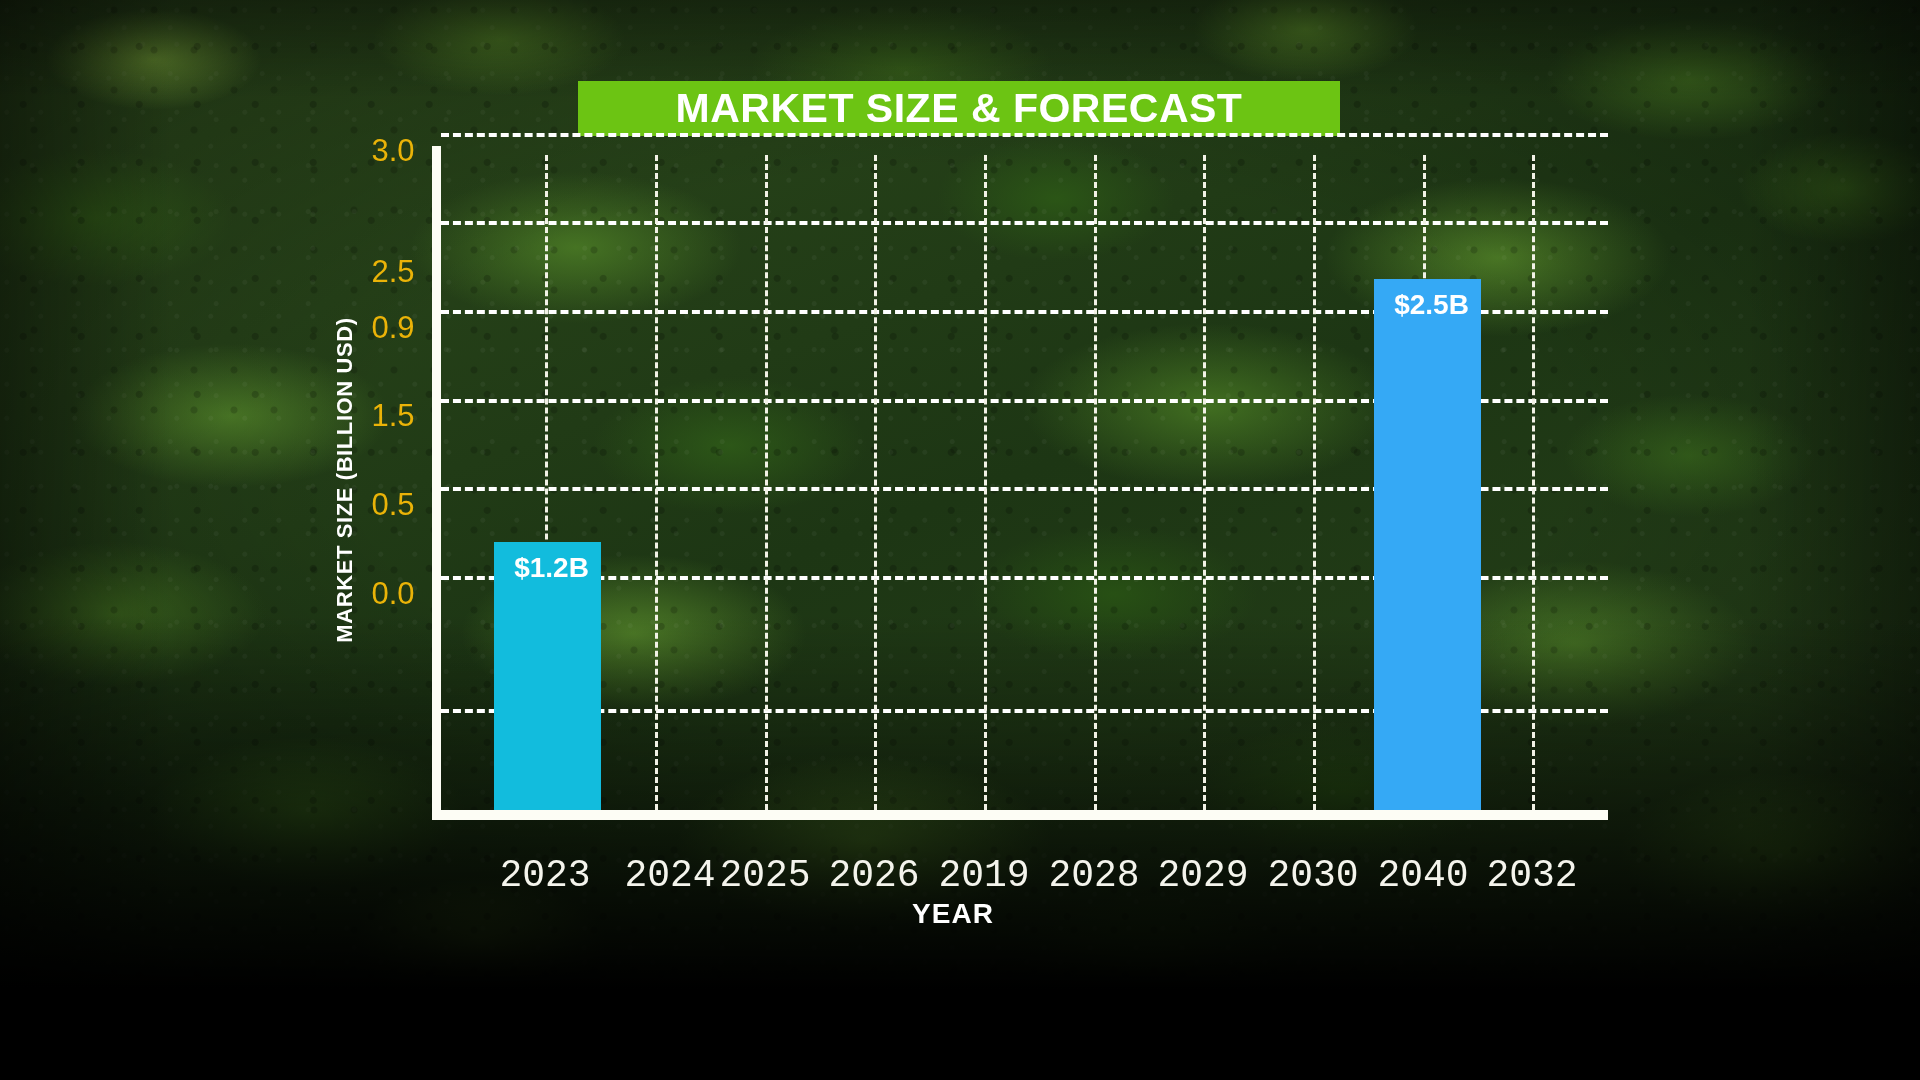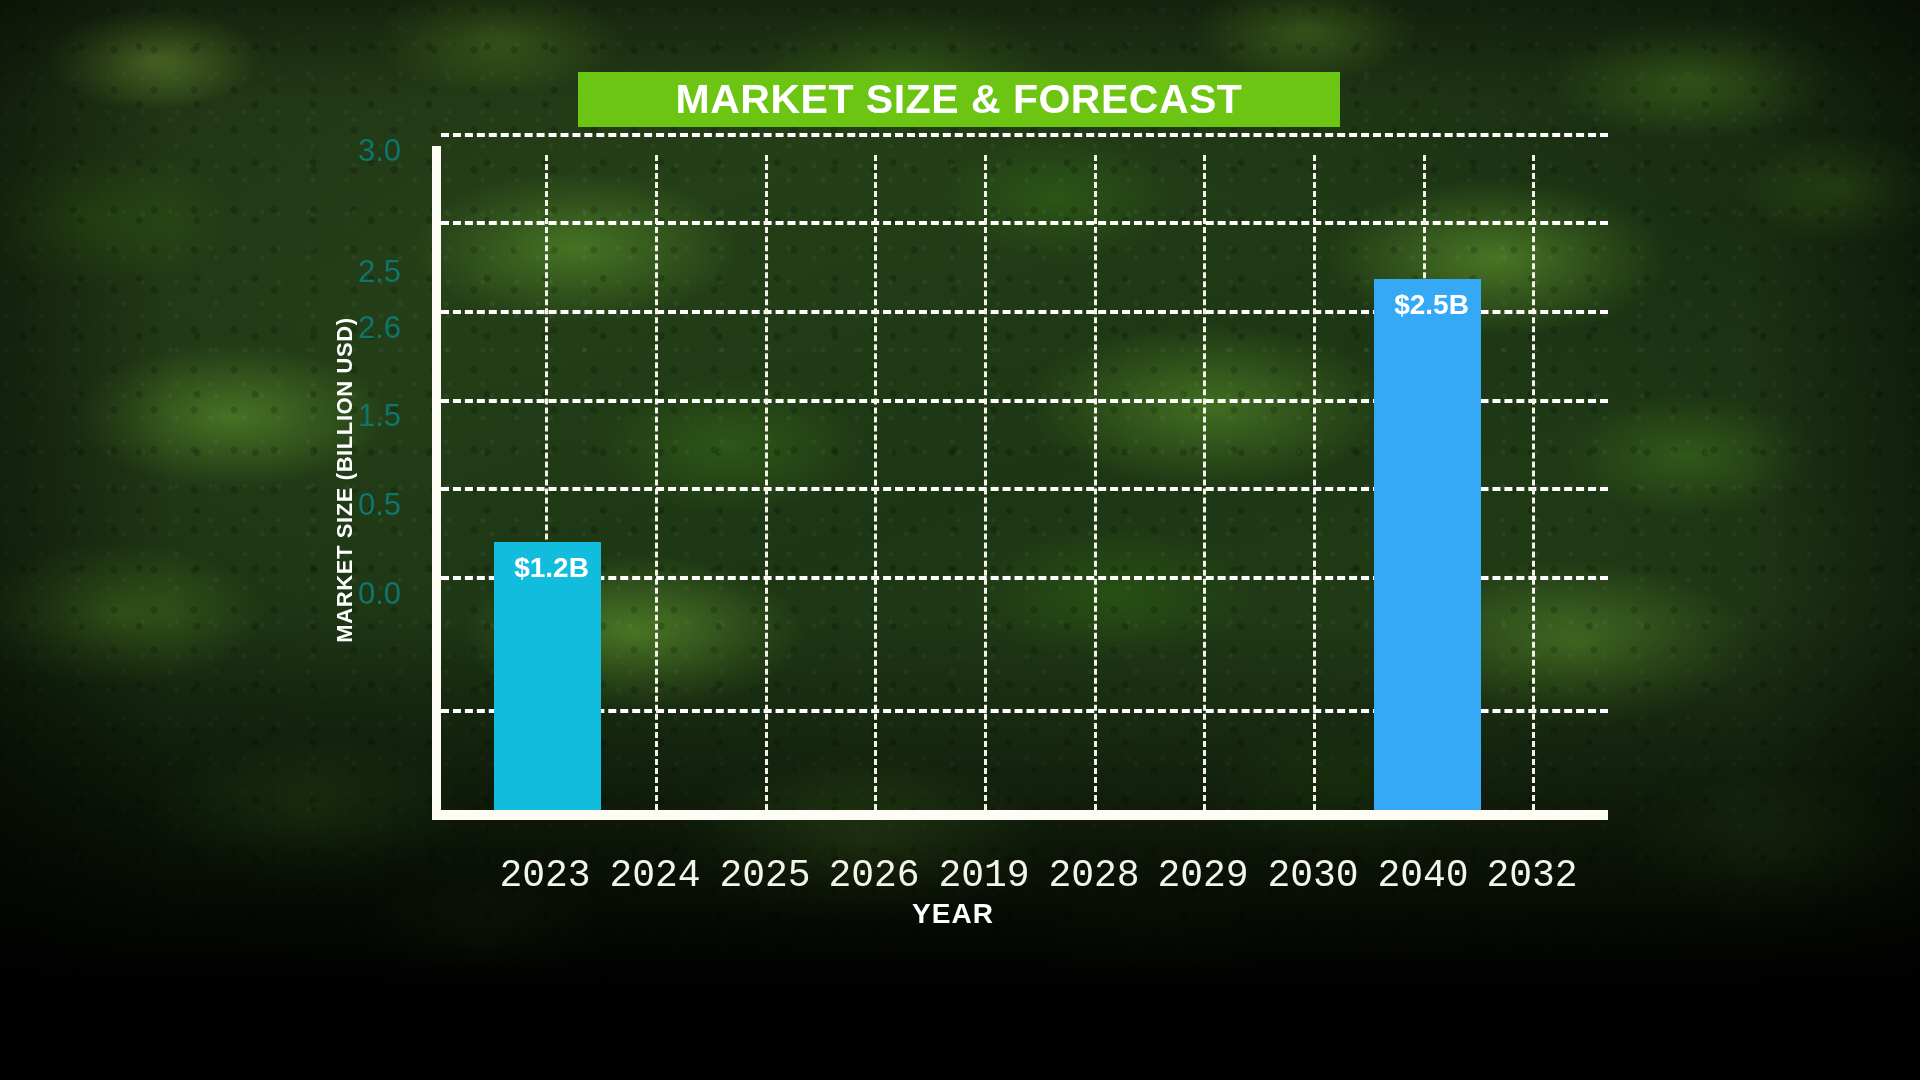--- a/index.html
+++ b/index.html
@@ -76,21 +76,21 @@
   
   #blackband {
     position:absolute; left:0; top:990px;
     width:1920px; height:90px;
     background:#000;
   }
 
   
   #title-banner {
     position:absolute;
-    left:578px; top:72px;
+    left:578px; top:81px;
     width:762px; height:55px;
     background:#6cc413;
     display:flex; align-items:center; justify-content:center;
   }
   #title-text {
     color:#ffffff;
     font-size:41px;
     font-weight:700;
     letter-spacing:.5px;
     white-space:nowrap;
@@ -124,22 +124,22 @@
   .vgrid {
     position:absolute;
     top:0;
     width:0; height:655px;
     border-left:3px dashed #f2f2e6;
   }
   #ylabels { position:absolute; left:0; top:0; width:1920px; height:1080px; }
   .ylab {
     position:absolute;
     width:70px;
-    text-align:left;
-    color:#0f766e;
+    text-align:center;
+    color:#eab308;
     font-size:31px;
     line-height:31px;
     font-family:"Liberation Sans", sans-serif;
   }
 
   .bar {
     position:absolute;
     bottom:10px;
   }
   .bar-value {
@@ -207,21 +207,21 @@
     <span id="title-text">MARKET SIZE &amp; FORECAST</span>
   </div>
 
   <div id="ytitle-wrap">
     <span id="ytitle-inner">MARKET SIZE (BILLION USD)</span>
   </div>
 
   <div id="ylabels">
     <div class="ylab" style="left:358px; top:135px;">3.0</div>
     <div class="ylab" style="left:358px; top:224px;margin-top:32px;">2.5</div>
-    <div class="ylab" style="left:358px; top:312px;">2.6</div>
+    <div class="ylab" style="left:358px; top:312px;">0.9</div>
     <div class="ylab" style="left:358px; top:400px;">1.5</div>
     <div class="ylab" style="left:358px; top:489px;">0.5</div>
     <div class="ylab" style="left:358px; top:578px;">0.0</div>
   </div>
 
   <div id="plot">
 
     <div class="yaxis-spine"></div>
     <div class="xaxis-spine"></div>
 
@@ -249,21 +249,21 @@
     </div>
 
     <div class="bar" style="left:942px; width:107px; height:531px; background:#35a9f5;">
       <span class="bar-value">$2.5B</span>
     </div>
 
   </div>
 
   <div>
     <div class="xlab" style="left:465px;">2023</div>
-    <div class="xlab" style="left:575px;">2024</div>
+    <div class="xlab" style="left:590px;">2024</div>
     <div class="xlab" style="left:685px;">2025</div>
     <div class="xlab" style="left:794px;">2026</div>
     <div class="xlab" style="left:904px;">2019</div>
     <div class="xlab" style="left:1014px;">2028</div>
     <div class="xlab" style="left:1123px;">2029</div>
     <div class="xlab" style="left:1233px;">2030</div>
     <div class="xlab" style="left:1343px;">2040</div>
     <div class="xlab" style="left:1452px;">2032</div>
   </div>
 

